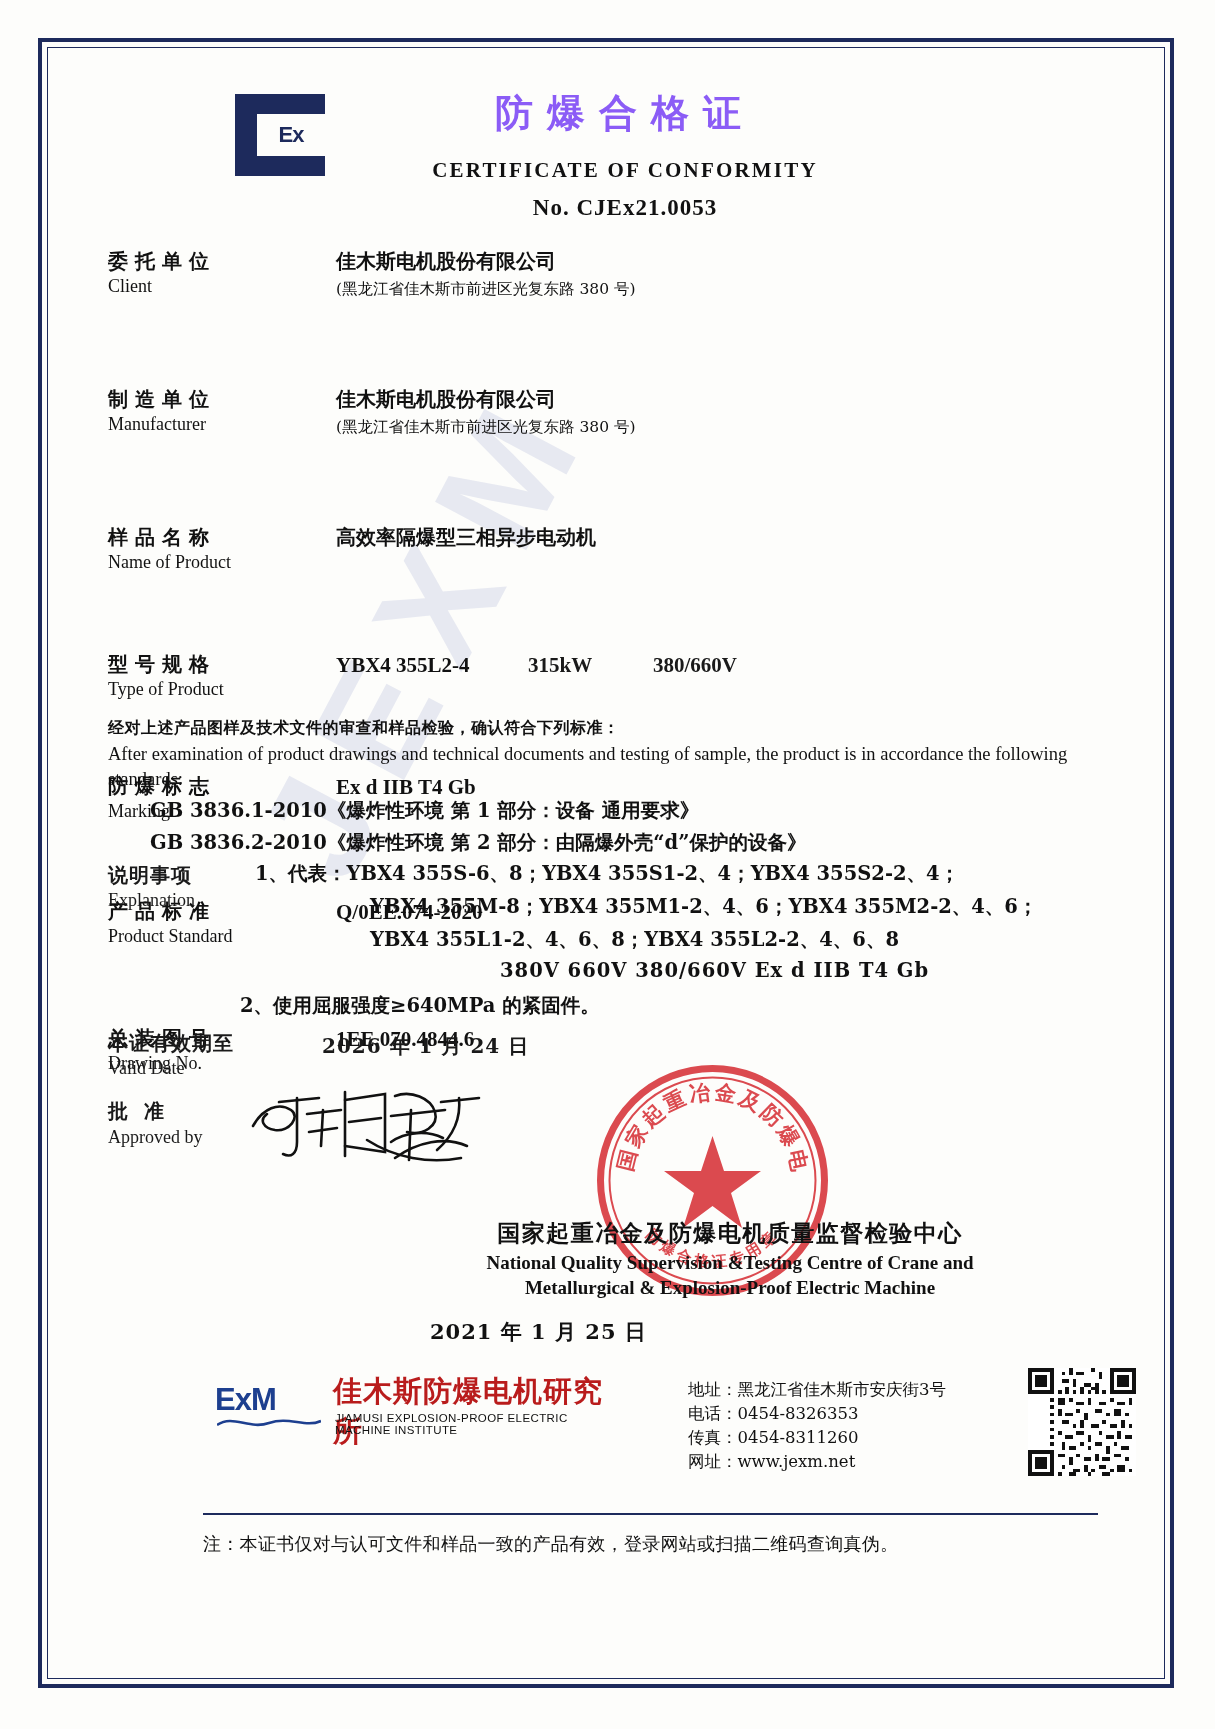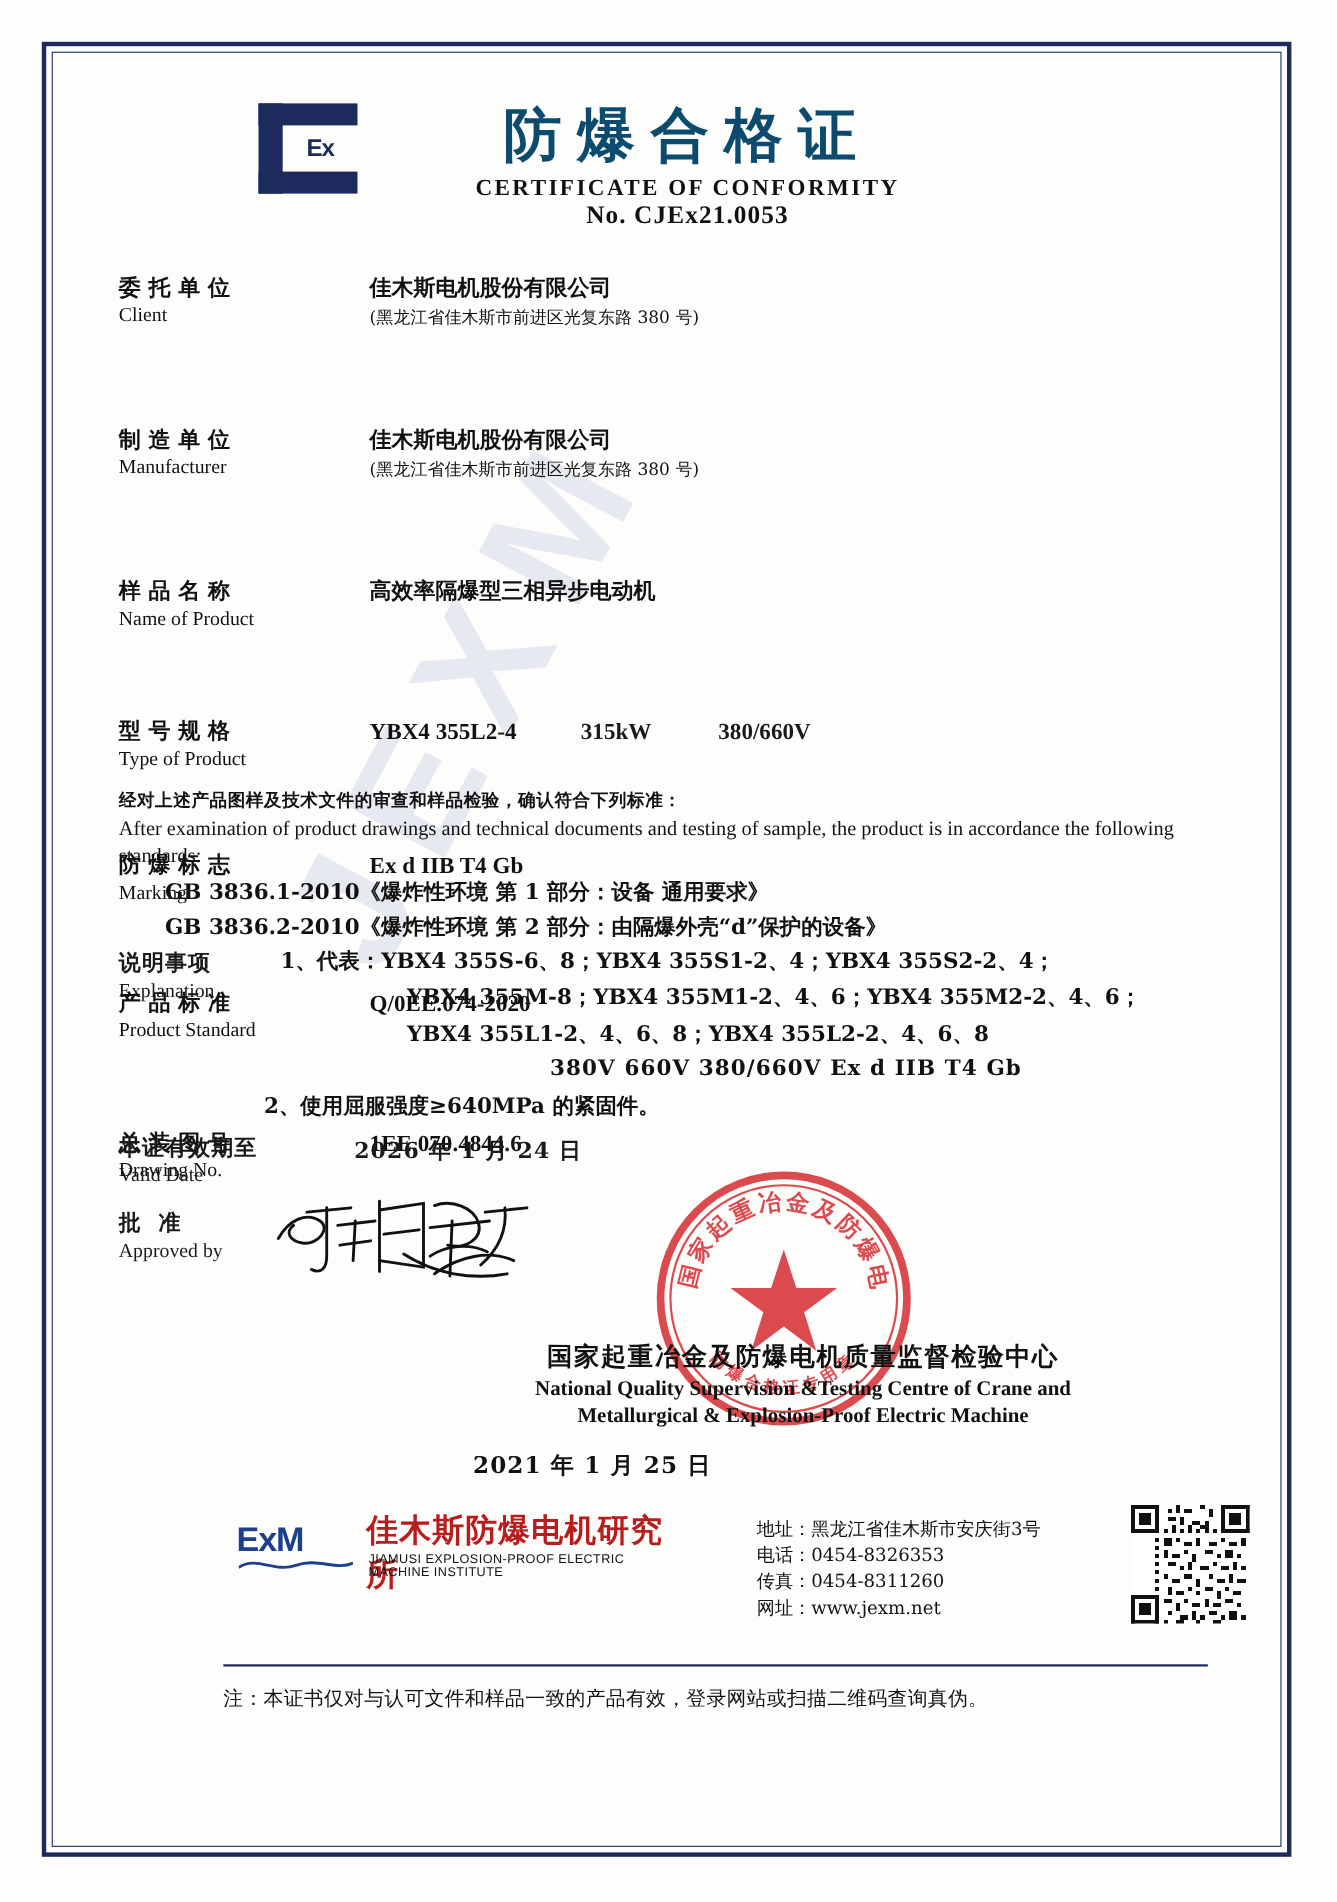--- a/index.html
+++ b/index.html
@@ -73,38 +73,38 @@
     text-align: center;
     letter-spacing: -1px;
   }
   .title-cn {
     position: absolute;
     left: 265px; top: 0px;
     width: 520px;
     text-align: center;
     font-family: "DejaVu Serif", serif;
     font-weight: bold;
-    font-size: 53px;
+    font-size: 38px;
     letter-spacing: 14px;
-    color: #0c4a6e;
+    color: #8b5cf6;
   }
   .title-en {
     position: absolute;
     left: 265px; top: 70px;
     width: 520px;
     text-align: center;
     font-family: "Liberation Serif", serif;
     font-weight: bold;
     font-size: 21px;
     letter-spacing: 2.2px;
     color: #111;
   }
   .cert-no {
     position: absolute;
-    left: 265px; top: 95px;
+    left: 265px; top: 107px;
     width: 520px;
     text-align: center;
     font-family: "Liberation Serif", serif;
     font-weight: bold;
     font-size: 23px;
     letter-spacing: 1px;
     color: #111;
   }
 
   

